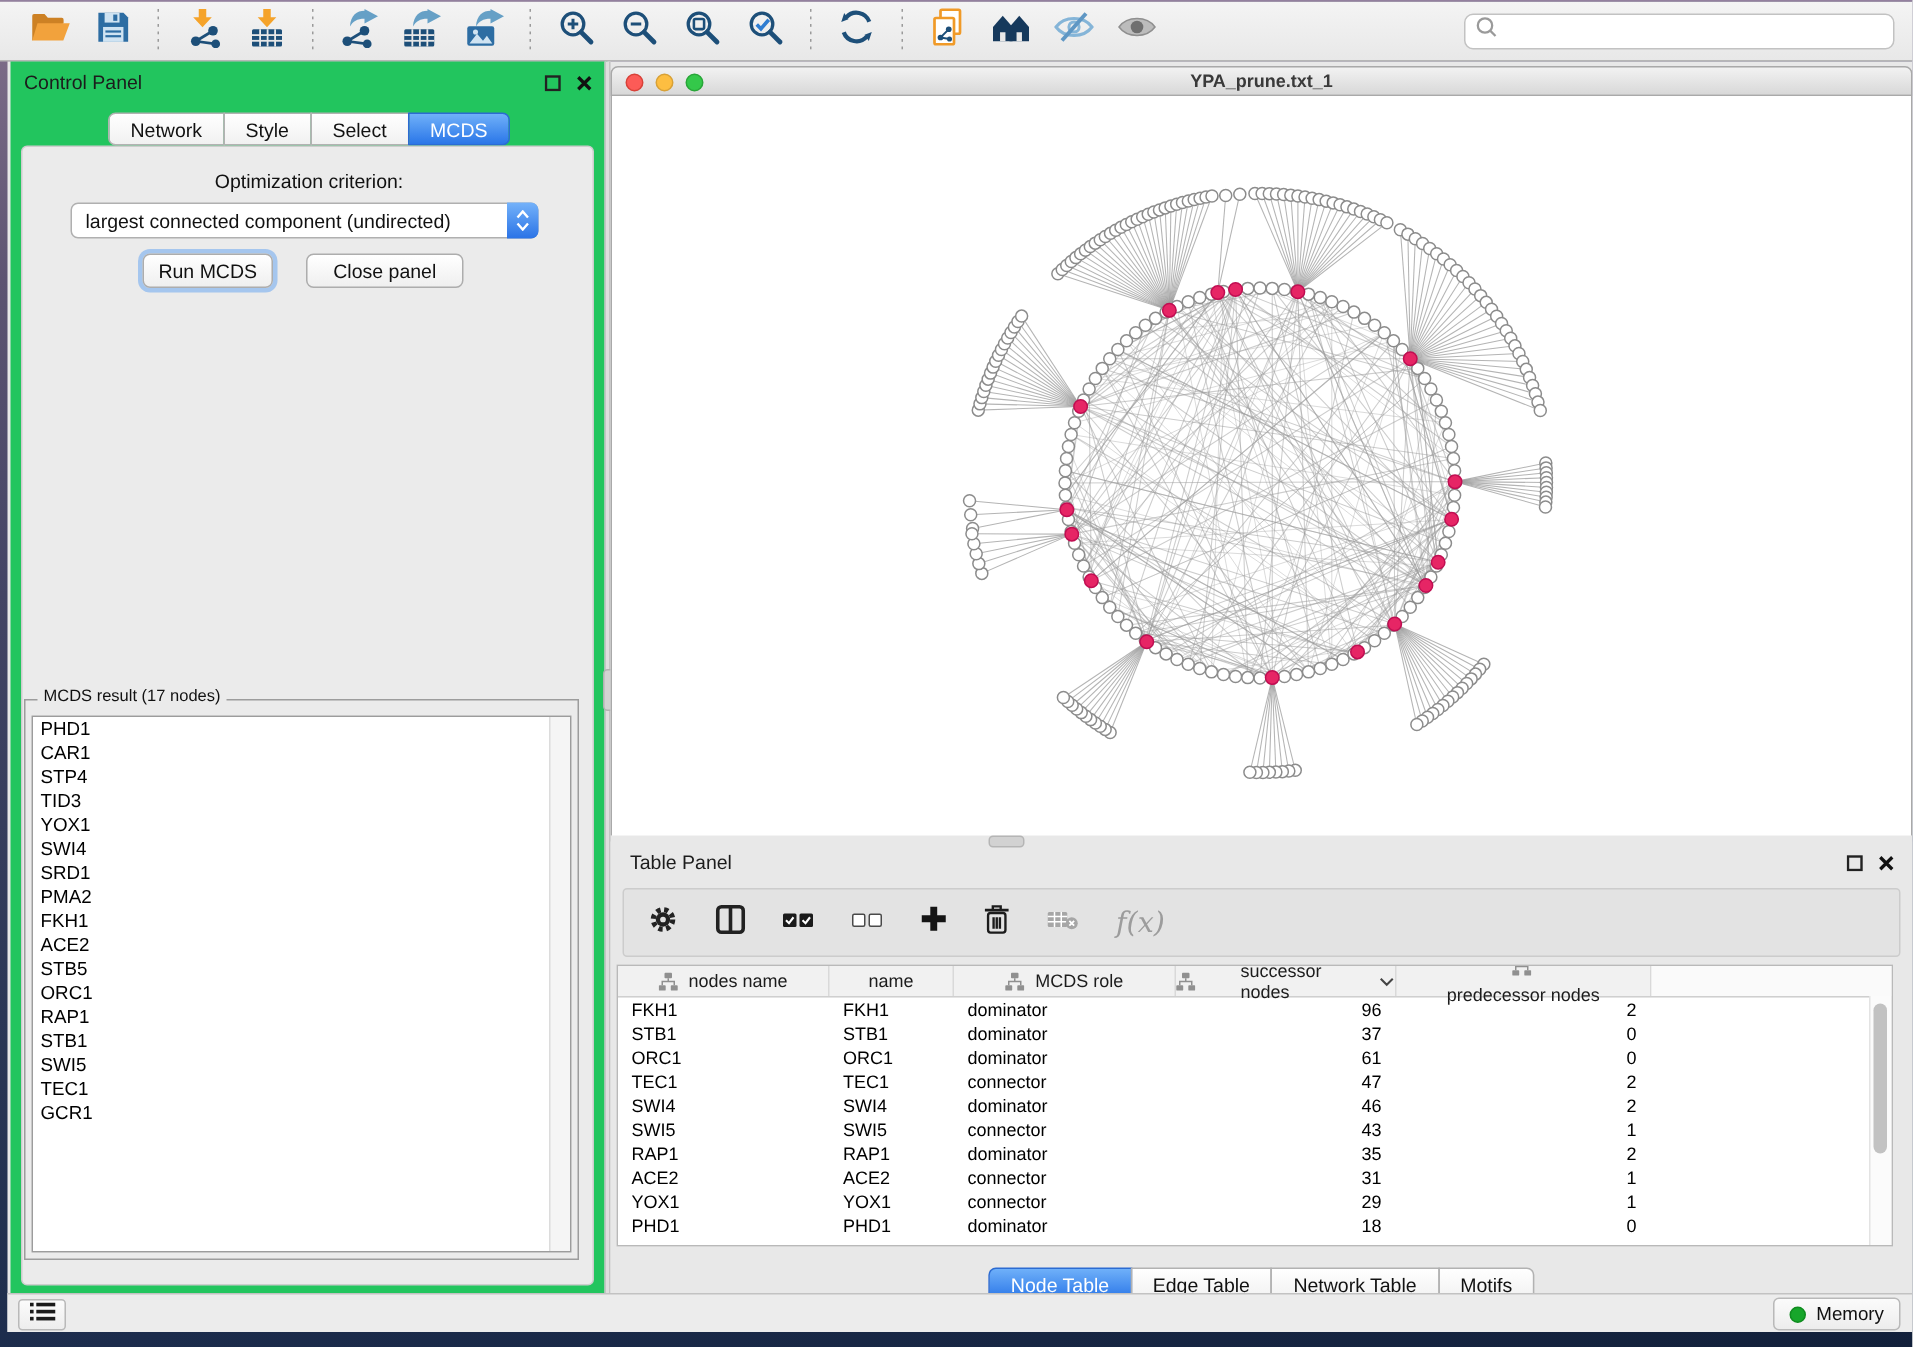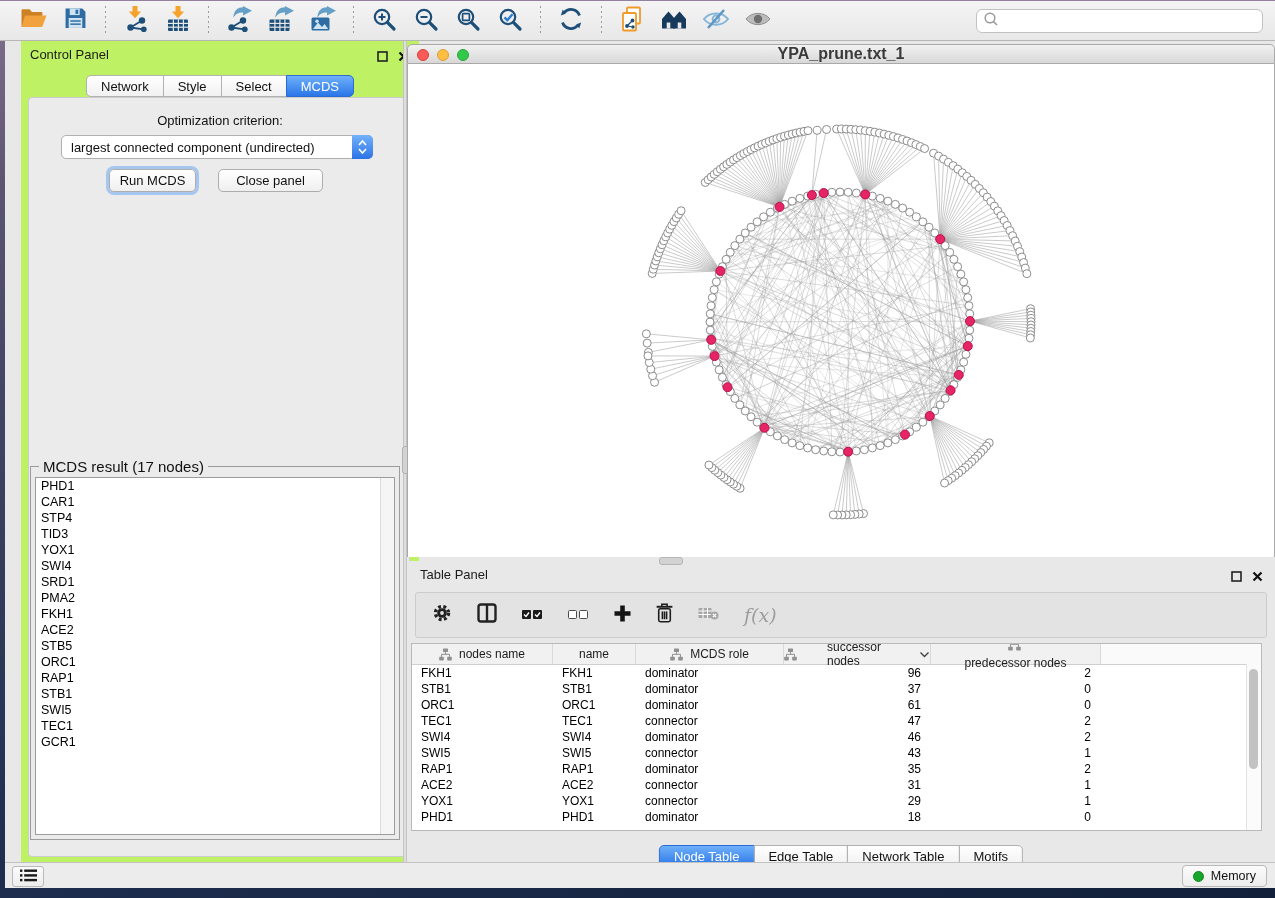--- a/index.html
+++ b/index.html
@@ -12,21 +12,21 @@
     display:flex;align-items:center;padding:0 12px;}
   .tbtn{width:30px;height:30px;display:flex;align-items:center;justify-content:center;margin:0 6px;flex:none;}
   .tsep{width:1px;height:30px;margin:0 9px;flex:none;
     background-image:linear-gradient(#9a9a9a 40%,rgba(0,0,0,0) 0%);background-size:1px 5px;}
   .searchbox{margin-left:auto;width:287px;height:24px;background:#fff;border:1px solid #c2c2c2;border-radius:6px;
     display:flex;align-items:center;padding:0 6px;box-sizing:border-box;}
   .searchbox input{border:none;outline:none;flex:1;font-size:13px;background:transparent;padding:0 4px;}
   
   .main{position:absolute;left:5px;top:41px;width:1270px;height:847px;background:#e8e8e8;}
   
-  .cpanel{position:absolute;left:16px;top:0;width:398px;height:821px;background:#bef264;}
+  .cpanel{position:absolute;left:2px;top:0;width:398px;height:821px;background:#22c55e;}
   .panel-head{position:absolute;left:0;top:0;right:0;height:26px;}
   .panel-title{position:absolute;left:9px;top:6px;font-size:13px;color:#1c1c1c;}
   .win-icons{position:absolute;right:10px;top:7px;display:flex;gap:10px;align-items:center;}
   .seg-row{position:absolute;display:flex;}
   .cp-tabs{top:34px;left:50%;transform:translateX(-50%);}
   .seg{border:1px solid #b2b2b2;background:linear-gradient(#ffffff,#f1f1f1);height:22px;box-sizing:border-box;
     display:flex;align-items:center;justify-content:center;padding:0 14px;font-size:13px;color:#111;margin-left:-1px;}
   .seg:first-child{border-radius:5px 0 0 5px;margin-left:0;}
   .seg:last-child{border-radius:0 5px 5px 0;}
   .seg.sel{background:linear-gradient(#6fb0f9,#2a76e8);border-color:#2c6bd2;color:#fff;}
@@ -36,31 +36,31 @@
   .dropdown{position:absolute;left:40px;top:94px;width:312px;height:24px;background:#fff;border:1px solid #b0b0b0;
     border-radius:5px;display:flex;align-items:center;box-sizing:border-box;}
   .dropdown .val{flex:1;font-size:13px;padding:0 9px;color:#111;white-space:nowrap;overflow:hidden;}
   .stepper{width:21px;align-self:stretch;margin:-1px -1px -1px 0;border-radius:0 5px 5px 0;
     background:linear-gradient(#74b2fa,#2a73e6);display:flex;flex-direction:column;align-items:center;justify-content:center;gap:2px;}
   .btn{position:absolute;height:23px;background:linear-gradient(#ffffff,#efefef);border:1px solid #adadad;border-radius:5px;
     font-size:13px;color:#111;display:flex;align-items:center;justify-content:center;box-sizing:border-box;}
   .btn.run{left:88px;top:128px;width:87px;box-shadow:0 0 0 3px rgba(108,168,241,.55);}
   .btn.closep{left:197px;top:128px;width:105px;}
   .group{position:absolute;left:9px;top:425px;width:370px;height:374px;border:1px solid #9c9c9c;box-sizing:border-box;}
-  .legend{position:absolute;top:-9px;left:8px;background:#ebebeb;padding:0 4px;font-size:15px;color:#111;}
+  .legend{position:absolute;top:-9px;left:8px;background:#ebebeb;padding:0 4px;font-size:11px;color:#111;}
   .listbox{position:absolute;left:4px;top:10px;right:4px;bottom:4px;background:#fff;border:1px solid #9c9c9c;overflow:hidden;}
   .list-scroll{position:absolute;top:0;right:0;bottom:0;width:13px;background:#f5f5f5;border-left:1px solid #dcdcdc;}
   .li{font-size:12.5px;line-height:16px;padding-left:5px;color:#000;}
   
   .vsplit{position:absolute;left:398px;top:0;width:4px;height:821px;background:#dedede;border-left:1px solid #c4c4c4;border-right:1px solid #c4c4c4;box-sizing:border-box;}
   .vhandle{position:absolute;left:-2px;top:405px;width:7px;height:26px;background:#d3d3d3;border:1px solid #b2b2b2;border-radius:3px;}
   
   .netwin{position:absolute;left:402px;top:3px;width:868px;height:514px;}
   .net-title{height:20px;background:linear-gradient(#f2f2f2,#d8d8d8);border:1px solid #a9a9a9;border-radius:5px 5px 0 0;
-    position:relative;display:flex;align-items:center;justify-content:center;font-size:16px;font-weight:700;color:#3a3a3a;box-sizing:border-box;}
+    position:relative;display:flex;align-items:center;justify-content:center;font-size:12px;font-weight:700;color:#3a3a3a;box-sizing:border-box;}
   .lights{position:absolute;left:9px;top:4px;display:flex;gap:8px;}
   .light{width:12px;height:12px;border-radius:50%;box-sizing:border-box;}
   .light.red{background:#fc5b57;border:1px solid #d84138;}
   .light.yellow{background:#fdbe41;border:1px solid #d8a136;}
   .light.green{background:#34c84a;border:1px solid #28a638;}
   .net-canvas{position:relative;height:493px;background:#fff;border-left:1px solid #a9a9a9;border-right:1px solid #a9a9a9;box-sizing:border-box;}
   
   .tpanel{position:absolute;left:402px;top:520px;width:868px;height:301px;background:#e8e8e8;}
   .hhandle{position:absolute;left:252px;top:-4px;width:22px;height:6px;background:#d2d2d2;border:1px solid #b5b5b5;border-radius:3px;}
   .tp-toolbar{position:absolute;left:8px;top:31px;width:852px;height:46px;background:#e3e3e3;border:1px solid #cccccc;border-radius:3px;

